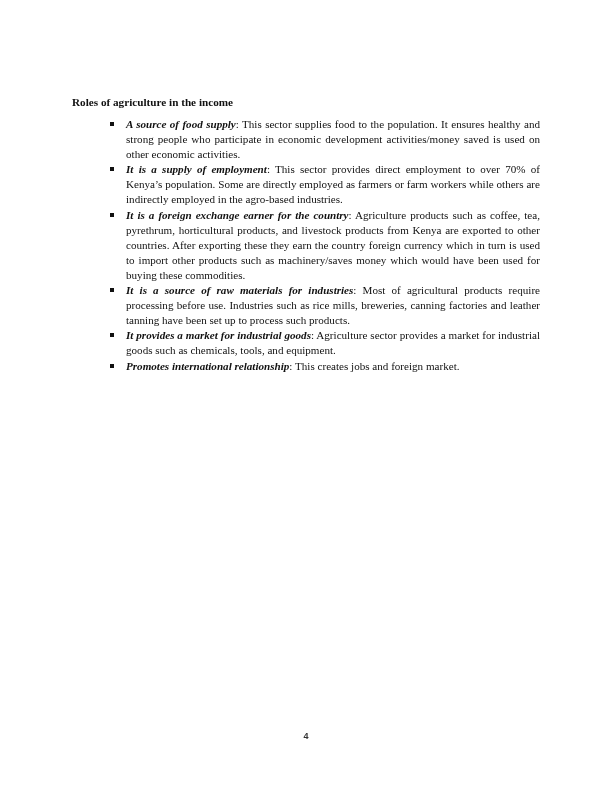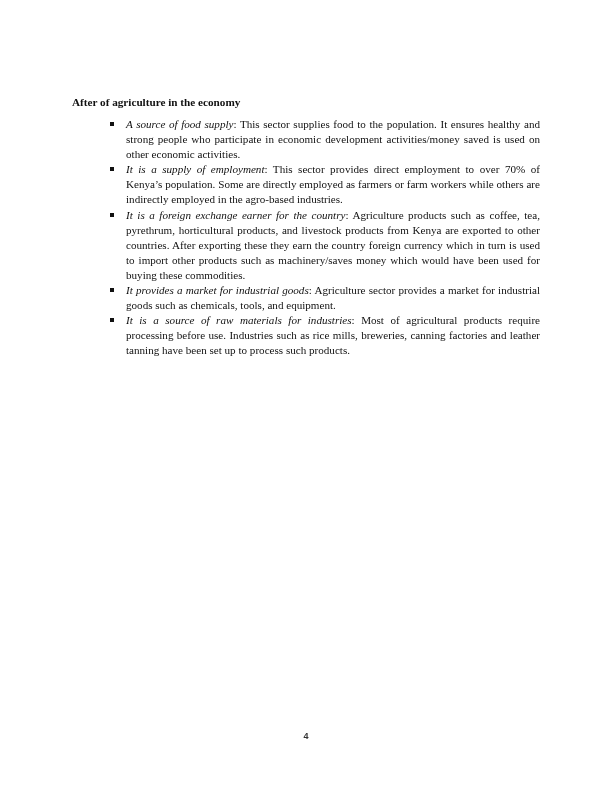--- a/index.html
+++ b/index.html
@@ -2,47 +2,51 @@
 <html><head>
 <meta charset="utf-8">
 <style>
   html, body { margin: 0; padding: 0; background: #ffffff; }
   body { width: 612px; height: 792px; position: relative; overflow: hidden;
          font-family: "Liberation Serif", serif; color: #111; }
   .heading { position: absolute; left: 72px; top: 96px; font-weight: bold; font-size: 11.2px; line-height: 13px; }
   .list { position: absolute; left: 110px; top: 117px; width: 430px; margin: 0; padding: 0; list-style: none; }
   .item { position: relative; padding-left: 16px; font-size: 11.1px; line-height: 15.1px; text-align: justify; margin: 0; }
   .bullet { position: absolute; left: 0; top: 5px; width: 4px; height: 4px; background: #111; }
-  .term { font-weight: normal; font-style: italic; }
+  .term { font-weight: bold; font-style: italic; }
   .page-num { position: absolute; left: 0; width: 612px; top: 731px; text-align: center;
               font-family: "Liberation Sans", sans-serif; font-size: 9px; font-weight: bold; color: #333; }
 </style>
 </head>
 <body>
 
 <div>
-  <div class="heading">After of agriculture in the economy</div>
+  <div class="heading">Roles of agriculture in the income</div>
 
   <ul class="list">
     <li class="item">
       <span class="bullet"></span>
       <span class="term">A source of food supply</span><span>: This sector supplies food to the population.  It ensures healthy and strong people who participate in economic development activities/money saved is used on other economic activities.</span>
     </li>
     <li class="item">
       <span class="bullet"></span>
       <span class="term">It is a supply of employment</span><span>:  This sector provides direct employment to over 70% of Kenya’s population.  Some are directly employed as farmers or farm workers while others are indirectly employed in the agro-based industries.</span>
     </li>
     <li class="item">
       <span class="bullet"></span>
       <span class="term">It is a foreign exchange earner for the country</span><span>:  Agriculture products such as coffee, tea, pyrethrum, horticultural products, and livestock products from Kenya are exported to other countries.  After exporting these they earn the country foreign currency which in turn is used to import other products such as machinery/saves money which would have been used for buying these commodities.</span>
     </li>
     <li class="item">
       <span class="bullet"></span>
+      <span class="term">It is a source of raw materials for industries</span><span>:  Most of agricultural products require processing before use.  Industries such as rice mills, breweries, canning factories and leather tanning have been set up to process such products.</span>
+    </li>
+    <li class="item">
+      <span class="bullet"></span>
       <span class="term">It provides a market for industrial goods</span><span>:  Agriculture sector provides a market for industrial goods such as chemicals, tools, and equipment.</span>
     </li>
     <li class="item">
       <span class="bullet"></span>
-      <span class="term">It is a source of raw materials for industries</span><span>:  Most of agricultural products require processing before use.  Industries such as rice mills, breweries, canning factories and leather tanning have been set up to process such products.</span>
+      <span class="term">Promotes international relationship</span><span>:  This creates jobs and foreign market.</span>
     </li>
   </ul>
 
   <div class="page-num">4</div>
 </div>
 
 </body></html>

